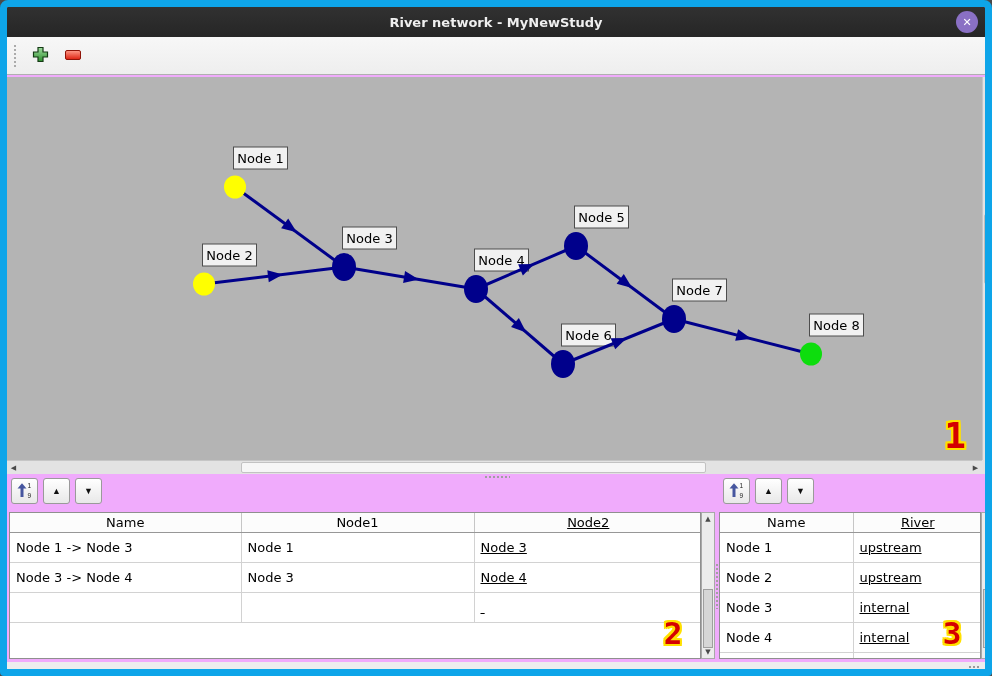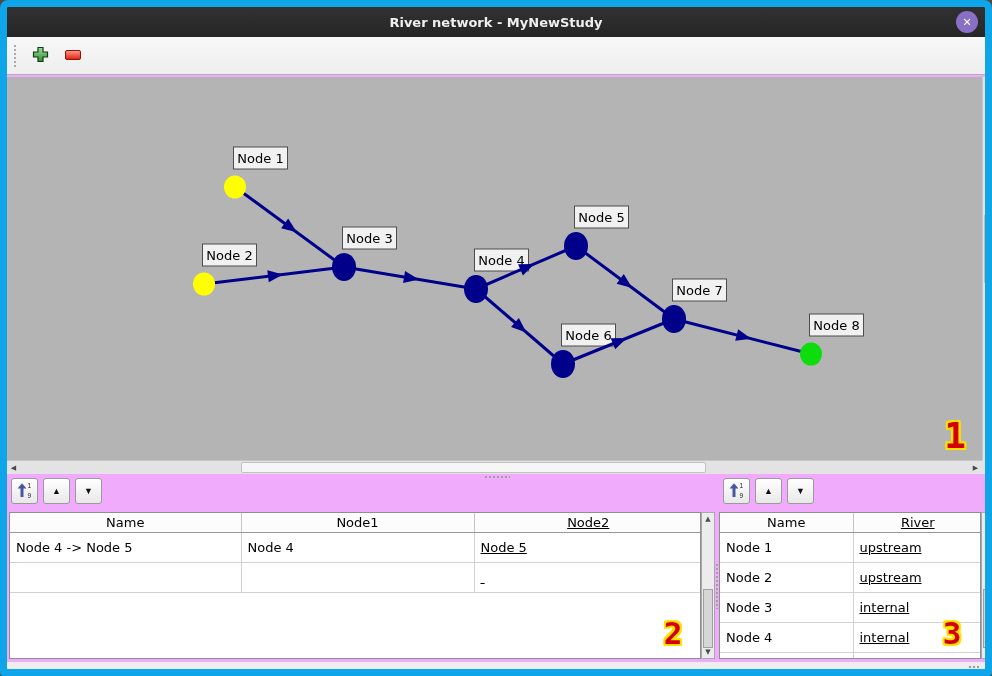--- a/index.html
+++ b/index.html
@@ -232,23 +232,28 @@
         </colgroup>
         <thead>
           <tr>
             <th>Name</th>
             <th>Node1</th>
             <th>Node2</th>
           </tr>
         </thead>
         <tbody>
           <tr>
-            <td>Node 4 -&gt; Node 5</td>
+            <td>Node 1 -&gt; Node 3</td>
+            <td>Node 1</td>
+            <td>Node 3</td>
+          </tr>
+          <tr>
+            <td>Node 3 -&gt; Node 4</td>
+            <td>Node 3</td>
             <td>Node 4</td>
-            <td>Node 5</td>
           </tr>
           <tr>
             <td>&nbsp;</td>
             <td>&nbsp;</td>
             <td>&nbsp;</td>
           </tr>
         </tbody>
       </table>
     </div>
   <div class="tscroll" id="left-table-scrollbar">

